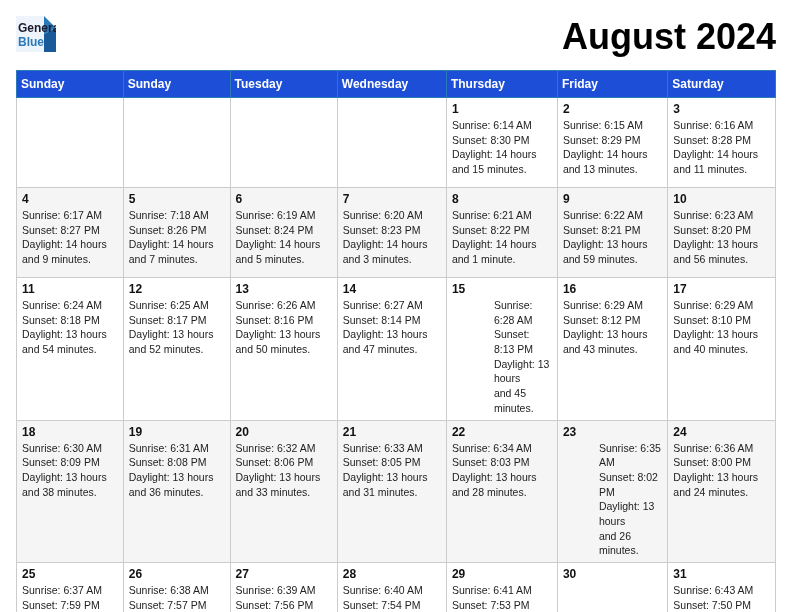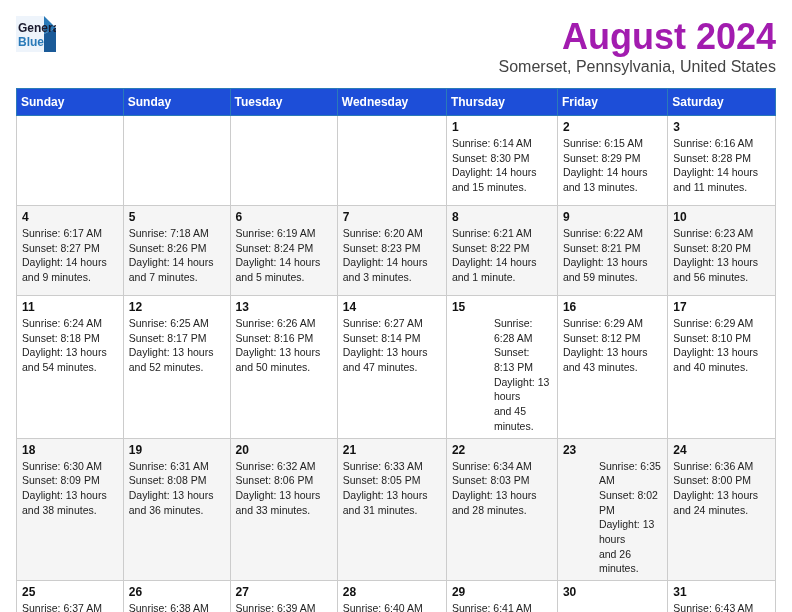--- a/index.html
+++ b/index.html
@@ -20,21 +20,21 @@
       display: flex;
       align-items: center;
       gap: 4px;
     }
     .title-block {
       text-align: right;
     }
     .month-year {
       font-size: 36px;
       font-weight: bold;
-      color: #a21caf;
+      color: #000000;
     }
     .location {
       font-size: 16px;
       color: #444;
     }
     .calendar {
       width: 100%;
       border-collapse: collapse;
       font-size: 11px;
     }
@@ -80,21 +80,20 @@
       <svg width="40" height="36" viewBox="0 0 40 36">
         <rect x="0" y="0" width="28" height="36" fill="#eef4fb"></rect>
         <polygon points="28,0 40,12 28,18" fill="#2a7ab8"></polygon>
         <polygon points="28,18 40,12 40,36 28,36" fill="#1a5a98"></polygon>
         <text x="2" y="16" font-size="12" font-weight="bold" fill="#1a1a2e" font-family="Arial">General</text>
         <text x="2" y="30" font-size="12" font-weight="bold" fill="#2a7ab8" font-family="Arial">Blue</text>
       </svg>
     </div>
   <div class="title-block">
     <div class="month-year">August 2024</div>
-    <div class="location">Somerset, Pennsylvania, United States</div>
   </div>
 </div>
 
 <table class="calendar">
   <thead>
     <tr>
     <th>Sunday</th>
         <th>Sunday</th>
         <th>Tuesday</th>
         <th>Wednesday</th>

